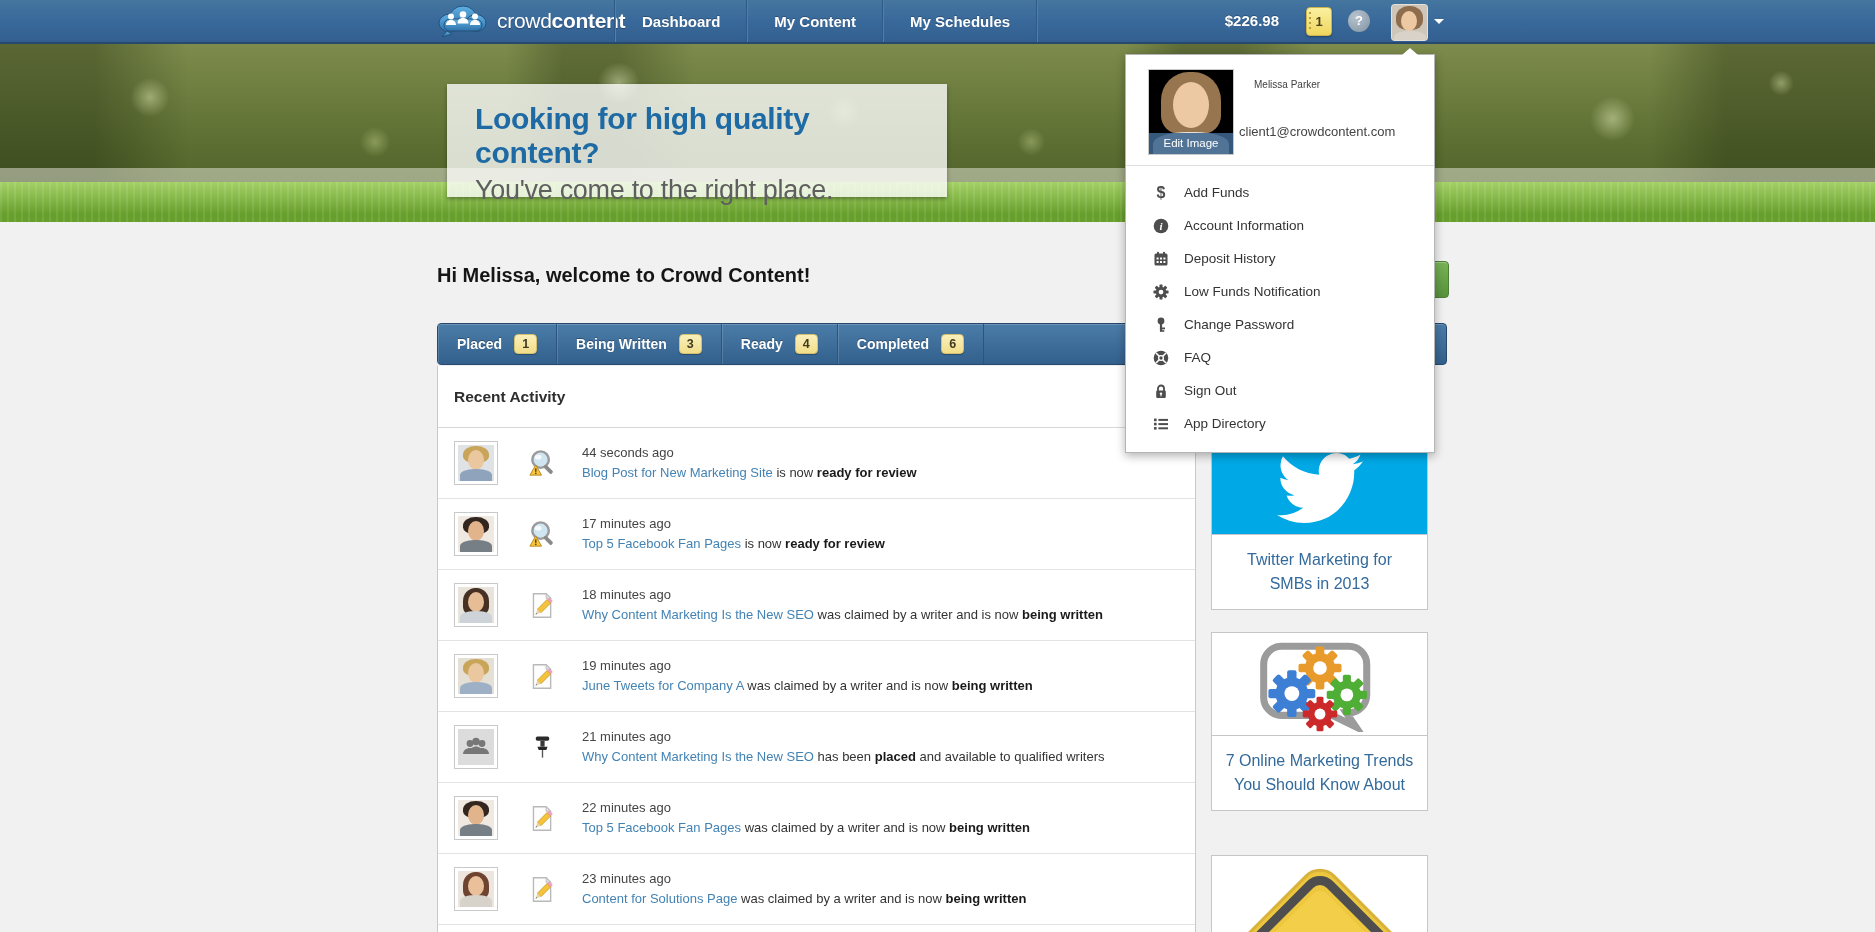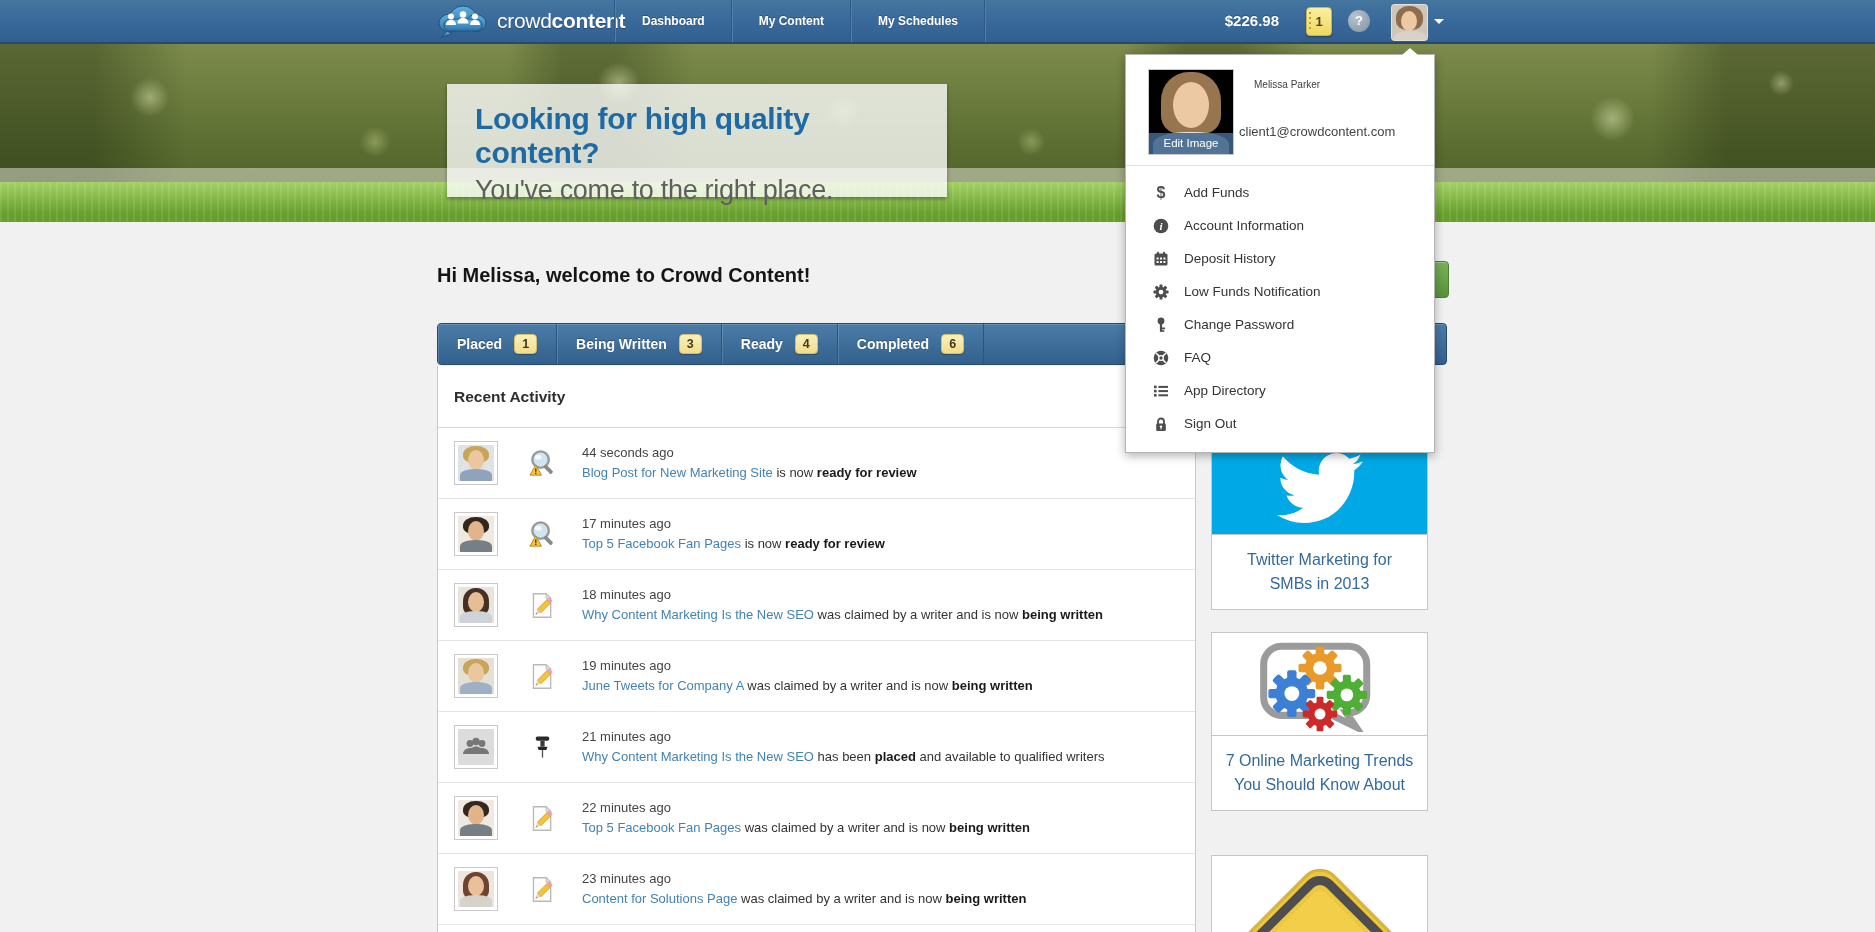--- a/index.html
+++ b/index.html
@@ -10,21 +10,21 @@
   
   .navbar{position:absolute;left:0;top:0;width:1875px;height:42px;
     background:linear-gradient(#44769f,#38689a 55%,#325f8e);
     border-bottom:2px solid #26496d;z-index:20}
   .brand{position:absolute;left:437px;top:0;height:42px;display:flex;align-items:center;cursor:pointer}
   .brand svg{margin-right:8px}
   .brand .w1{color:#fff;font-size:21px;font-weight:400;letter-spacing:-.3px;text-shadow:0 1px 1px rgba(0,0,0,.3)}
   .brand .w2{color:#fff;font-size:21px;font-weight:700;letter-spacing:-.3px;text-shadow:0 1px 1px rgba(0,0,0,.3)}
   .navlinks{position:absolute;left:614px;top:0;height:42px;display:flex;align-items:stretch}
   .nav-sep{width:0;border-left:1px solid #2d5a86;border-right:1px solid #4d80ad}
-  .navitem{display:flex;align-items:center;padding:0 26px;color:#fff;font-size:12px;font-weight:700;
+  .navitem{display:flex;align-items:center;padding:0 26px;color:#fff;font-size:15px;font-weight:700;
     text-shadow:0 -1px 0 rgba(0,0,0,.25);cursor:pointer}
   .balance{position:absolute;left:1207px;top:0;width:72px;height:42px;line-height:42px;text-align:right;
     color:#fff;font-size:15px;font-weight:700;text-shadow:0 -1px 0 rgba(0,0,0,.25)}
   .notif{position:absolute;left:1306px;top:7px;width:24px;height:27px;border-radius:4px;cursor:pointer;
     background:linear-gradient(#fbf0a0,#eed75f);border:1px solid #cdb44e;box-shadow:0 1px 2px rgba(0,0,0,.35);
     text-align:center;line-height:27px;font-size:13px;font-weight:700;color:#4d4217}
   .notif::before{content:"";position:absolute;left:2px;top:4px;bottom:4px;width:2px;
     background:repeating-linear-gradient(180deg,#b89f3e 0 2px,rgba(0,0,0,0) 2px 5px)}
   .help{position:absolute;left:1348px;top:10px;width:22px;height:22px;border-radius:50%;cursor:pointer;
     background:radial-gradient(circle at 35% 30%,#b6c3cf,#81939f);text-align:center;line-height:22px;
@@ -503,35 +503,35 @@
             </g>
             <circle cx="8" cy="8" r="3" fill="#fff"></circle>
             <circle cx="8" cy="8" r="1.7"></circle>
           </svg>
         </span>
       <span class="dd-lbl">FAQ</span>
     </div>
     <div class="dd-item">
       <span class="dd-ico">
           <svg width="16" height="16" viewBox="0 0 16 16">
+            <path d="M5 8 V5.5 a3 3 0 0 1 6 0 V8" fill="none" stroke="#4d4d4d" stroke-width="1.8"></path>
+            <rect x="3.2" y="7.5" width="9.6" height="7.5" rx="1.2"></rect>
+            <circle cx="8" cy="10.6" r="1.2" fill="#fff"></circle>
+            <rect x="7.5" y="11" width="1" height="2.4" fill="#fff"></rect>
+          </svg>
+        </span>
+      <span class="dd-lbl">Sign Out</span>
+    </div>
+    <div class="dd-item">
+      <span class="dd-ico">
+          <svg width="16" height="16" viewBox="0 0 16 16">
             <rect x="1" y="2.6" width="2.6" height="2.6"></rect>
             <rect x="5.4" y="2.9" width="9.6" height="2"></rect>
             <rect x="1" y="6.8" width="2.6" height="2.6"></rect>
             <rect x="5.4" y="7.1" width="9.6" height="2"></rect>
             <rect x="1" y="11" width="2.6" height="2.6"></rect>
             <rect x="5.4" y="11.3" width="9.6" height="2"></rect>
           </svg>
         </span>
       <span class="dd-lbl">App Directory</span>
     </div>
-    <div class="dd-item">
-      <span class="dd-ico">
-          <svg width="16" height="16" viewBox="0 0 16 16">
-            <path d="M5 8 V5.5 a3 3 0 0 1 6 0 V8" fill="none" stroke="#4d4d4d" stroke-width="1.8"></path>
-            <rect x="3.2" y="7.5" width="9.6" height="7.5" rx="1.2"></rect>
-            <circle cx="8" cy="10.6" r="1.2" fill="#fff"></circle>
-            <rect x="7.5" y="11" width="1" height="2.4" fill="#fff"></rect>
-          </svg>
-        </span>
-      <span class="dd-lbl">Sign Out</span>
-    </div>
   </div>
 </div>
 
 </body></html>

